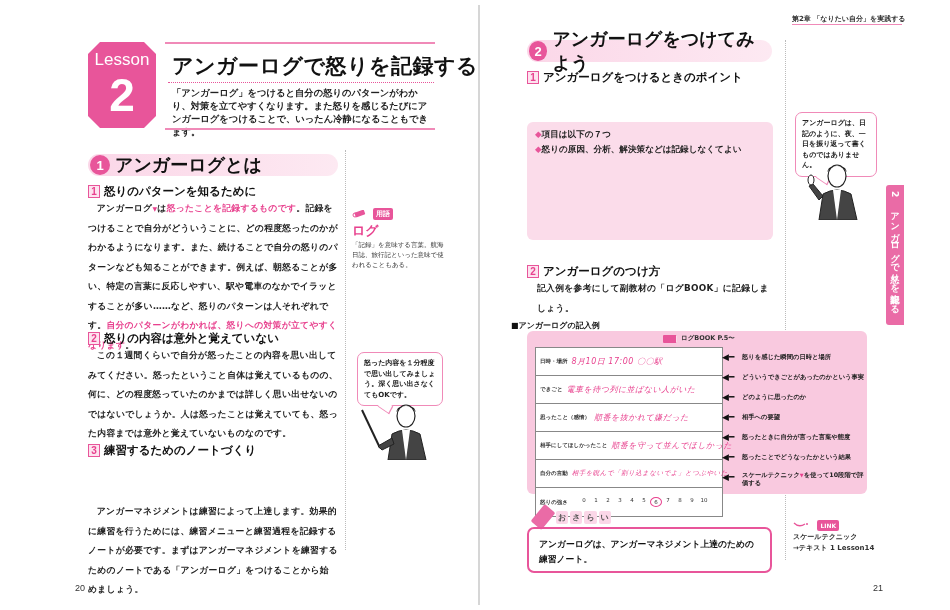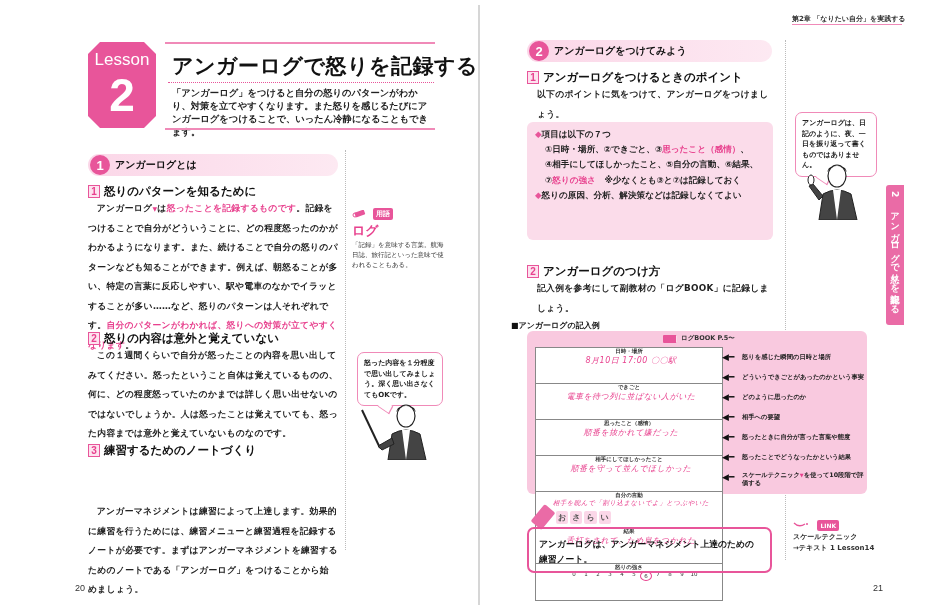--- a/index.html
+++ b/index.html
@@ -20,21 +20,21 @@
   .lesson-badge .num { font-size: 46px; font-weight: bold; line-height: 50px; display: block; font-family: "Liberation Sans", sans-serif; }
   .lesson-title-line-top { position: absolute; left: 165px; top: 42px; width: 270px; height: 2px; background: #f08ab8; }
   .lesson-title-line-bot { position: absolute; left: 165px; top: 128px; width: 270px; height: 2px; background: #f08ab8; }
   .lesson-title { position: absolute; left: 172px; top: 52px; font-size: 21px; font-weight: bold; color: #111; letter-spacing: 0.5px; }
   .lesson-dots { position: absolute; left: 168px; top: 82px; width: 266px; border-top: 1px dotted #e8559a; }
   .lesson-lead { position: absolute; left: 172px; top: 86px; width: 262px; font-size: 9.3px; font-weight: bold; line-height: 13px; color: #222; }
 
   
   .sec-bar { position: absolute; height: 22px; background: linear-gradient(90deg, #fbd7e8, #fde9f2); border-radius: 11px; display: flex; align-items: center; }
   .sec-num { width: 20px; height: 20px; border-radius: 50%; background: #e8559a; color: #fff; font-weight: bold; font-size: 13px; display: flex; align-items: center; justify-content: center; margin-left: 2px; font-family: "Liberation Sans", sans-serif; }
-  .sec-title { font-size: 10px; font-weight: bold; margin-left: 5px; color: #111; }
+  .sec-title { font-size: 18px; font-weight: bold; margin-left: 5px; color: #111; }
 
   .sub-head { position: absolute; display: flex; align-items: center; }
   .sub-num { width: 12px; height: 13px; border: 1px solid #e8559a; background: #fde3ef; color: #e8418e; font-size: 10px; font-weight: bold; display: flex; align-items: center; justify-content: center; font-family: "Liberation Sans", sans-serif; }
   .sub-title { font-size: 11.5px; font-weight: bold; margin-left: 4px; color: #111; }
 
   .body-text { position: absolute; font-size: 8.8px; line-height: 19.5px; color: #222; font-weight: bold; letter-spacing: 0.3px; }
   .body-text p { text-indent: 1em; }
 
   .dotted-col { position: absolute; width: 0; border-left: 1px dotted #bbb; }
 
@@ -58,21 +58,21 @@
   .points-box { position: absolute; left: 527px; top: 122px; width: 246px; height: 118px; background: #fbdcea; border-radius: 6px; padding: 5px 8px; font-size: 8.6px; line-height: 15.2px; font-weight: bold; color: #222; }
   .points-box .dia { color: #e8559a; }
 
   .side-tab { position: absolute; left: 886px; top: 185px; width: 18px; height: 140px; background: #ea6ba6; border-radius: 3px 0 0 3px; color: #fff; font-size: 9px; font-weight: bold; writing-mode: vertical-rl; text-align: start; padding-top: 6px; line-height: 18px; }
 
   .ex-label { position: absolute; left: 511px; top: 320px; font-size: 8px; font-weight: bold; color: #111; }
   .ex-box { position: absolute; left: 527px; top: 331px; width: 340px; height: 163px; background: #f9c9df; border-radius: 6px; }
   .ex-src { position: absolute; left: 663px; top: 334px; font-size: 6.5px; font-weight: bold; color: #333; display: flex; align-items: center; }
   .ex-src .book { display: inline-block; width: 14px; height: 8px; background: #e8559a; margin-right: 4px; border-radius: 1px; box-shadow: inset -7px 0 0 -6px #fbdcea; }
   .ex-table { position: absolute; left: 535px; top: 347px; width: 188px; background: #fff; border: 1px solid #888; }
-  .ex-row { height: 36px; border-bottom: 1px solid #888; display: flex; align-items: center; padding-left: 4px; font-size: 5.5px; color: #333; position: relative; white-space: nowrap; flex-direction: column; }
+  .ex-row { height: 28px; border-bottom: 1px solid #888; display: flex; align-items: center; padding-left: 4px; font-size: 5.5px; color: #333; position: relative; white-space: nowrap; }
   .ex-row:last-child { border-bottom: none; }
   .ex-row .lab { font-weight: bold; margin-right: 4px; flex-shrink: 0; }
   .ex-row .hand { font-size: 8px; color: #e8418e; font-family: "DejaVu Sans", sans-serif; letter-spacing: 0.5px; font-style: italic; }
   .scale { display: flex; gap: 0; margin-left: 6px; }
   .scale span { width: 12px; text-align: center; font-size: 5.5px; position: relative; }
   .scale span.sel { border: 1.2px solid #e8418e; border-radius: 50%; height: 10px; line-height: 8px; }
   .arrows { position: absolute; left: 722px; top: 347px; width: 20px; }
   .arrow { height: 20px; display: flex; align-items: center; font-size: 9px; color: #111; }
   .expl { position: absolute; left: 742px; top: 347px; width: 125px; }
   .expl div { height: 20px; display: flex; align-items: center; font-size: 6.3px; font-weight: bold; color: #222; line-height: 8px; }
@@ -169,30 +169,24 @@
 
   <div class="sec-bar" style="left:527px; top:40px; width:245px;">
     <span class="sec-num">2</span>
     <span class="sec-title">アンガーログをつけてみよう</span>
   </div>
 
   <div class="sub-head" style="left:527px; top:70px;">
     <span class="sub-num">1</span>
     <span class="sub-title">アンガーログをつけるときのポイント</span>
   </div>
-  <div class="body-text" style="left:537px; top:85px; width:240px;">以下のポイントに気をつけて、アンガーログをつけましょう。</div>
 
   <div class="points-box">
     <div>
       <span class="dia">◆</span><span>項目は以下の７つ</span>
-    </div>
-    <div style="padding-left:10px;">
-      <div><span>①日時・場所、②できごと、③</span><span class="pink">思ったこと（感情）</span><span>、</span></div>
-      <div>④相手にしてほしかったこと、⑤自分の言動、⑥結果、</div>
-      <div><span>⑦</span><span class="pink">怒りの強さ</span><span>　※少なくとも③と⑦は記録しておく</span></div>
     </div>
     <div>
       <span class="dia">◆</span><span>怒りの原因、分析、解決策などは記録しなくてよい</span>
     </div>
   </div>
 
   <div class="dotted-col" style="left:785px; top:40px; height:520px;"></div>
 
   <div class="bubble" style="left:795px; top:112px; width:82px;">アンガーログは、日記のように、夜、一日を振り返って書くものではありません。</div>
   <svg class="person" style="left:805px; top:160px;" width="60" height="60" viewBox="0 0 60 60">
@@ -235,24 +229,20 @@
         <span class="lab">思ったこと（感情）</span>
         <span class="hand">順番を抜かれて嫌だった</span>
       </div>
     <div class="ex-row">
         <span class="lab">相手にしてほしかったこと</span>
         <span class="hand">順番を守って並んでほしかった</span>
       </div>
     <div class="ex-row">
         <span class="lab">自分の言動</span>
         <span class="hand" style="font-size:6.5px;">相手を睨んで「割り込まないでよ」とつぶやいた</span>
-      </div>
-    <div class="ex-row">
-        <span class="lab">結果</span>
-        <span class="hand">舌打ちされて、ため息をつかれた</span>
       </div>
     <div class="ex-row">
       <span class="lab">怒りの強さ</span>
       <div class="scale">
         <span>0</span>
         <span>1</span>
         <span>2</span>
         <span>3</span>
         <span>4</span>
         <span>5</span>

